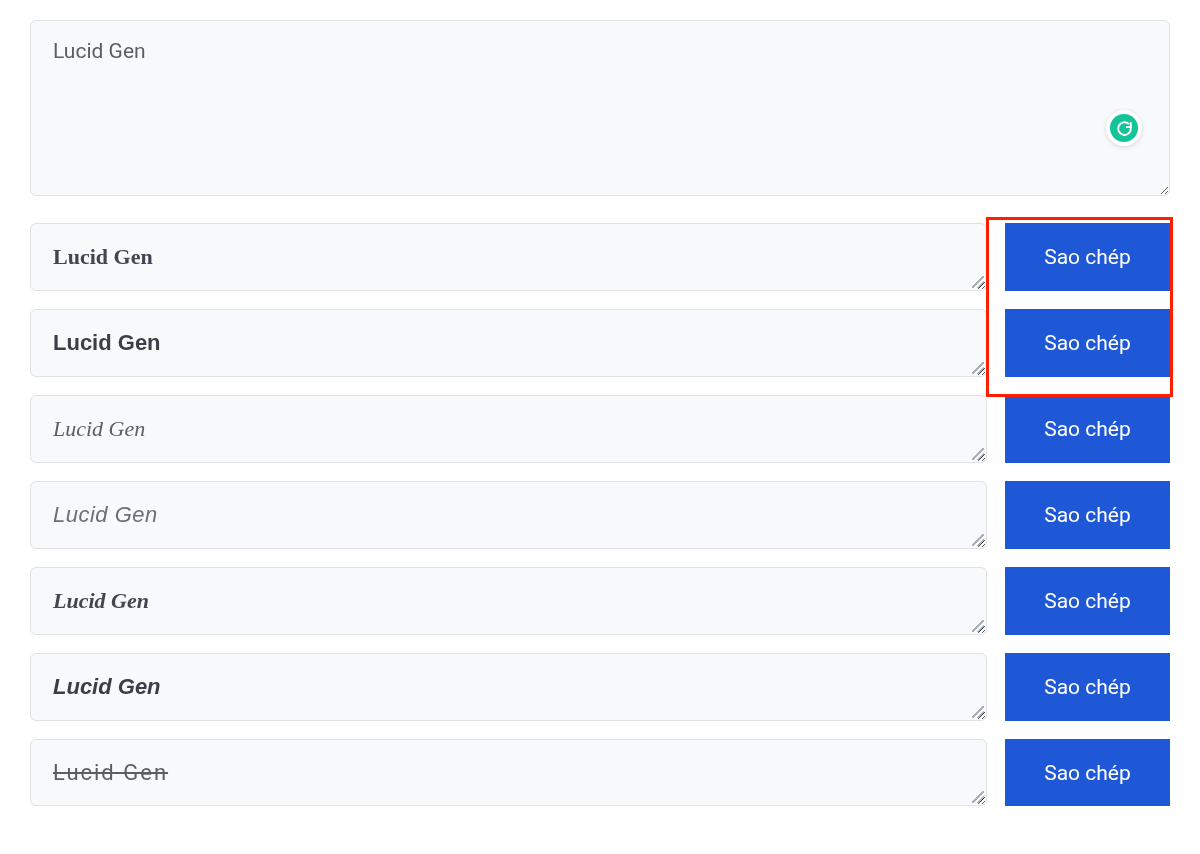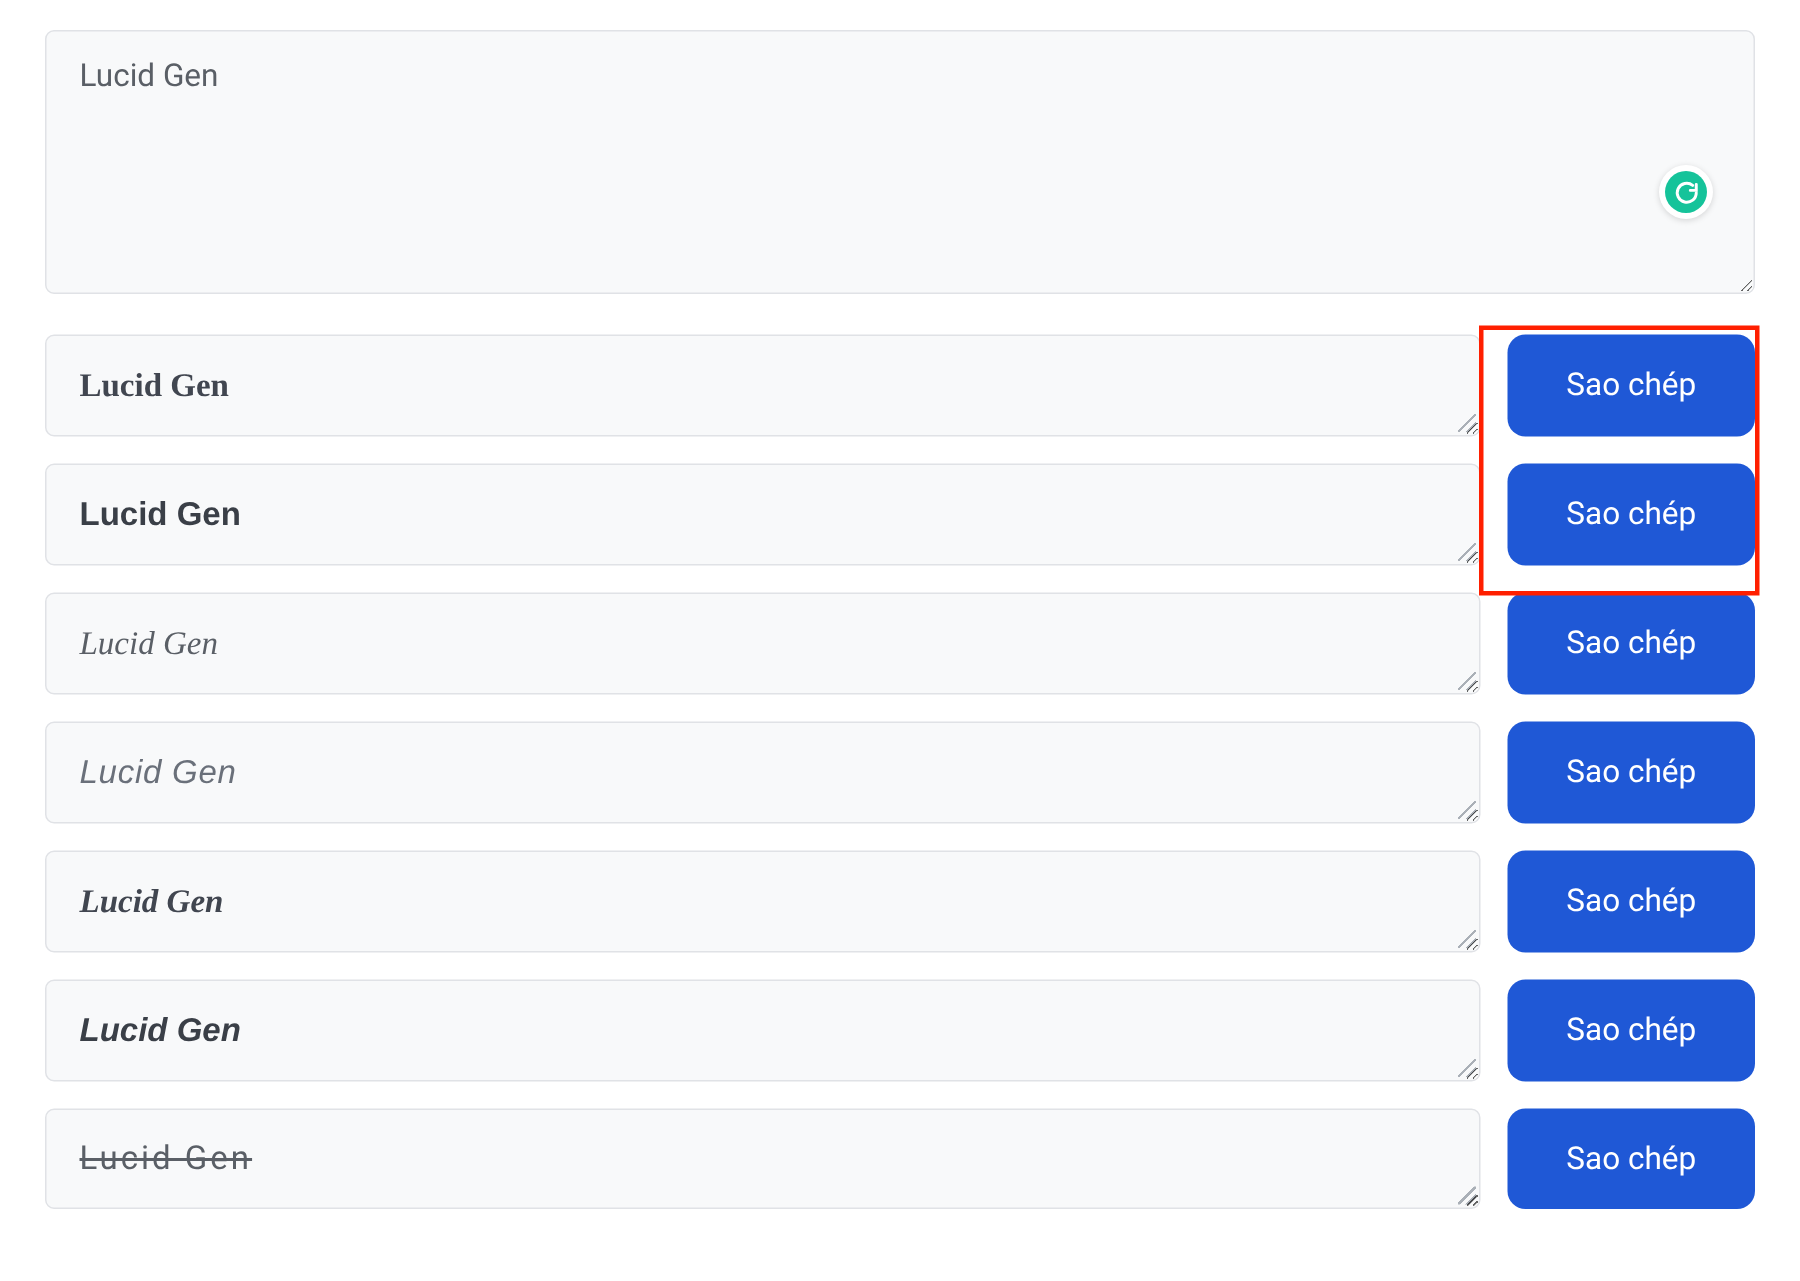--- a/index.html
+++ b/index.html
@@ -94,21 +94,21 @@
       width: 12px;
       height: 12px;
       background: linear-gradient(135deg, transparent 0%, transparent 45%, #aab0b7 45%, #aab0b7 55%, transparent 55%, transparent 70%, #aab0b7 70%, #aab0b7 80%, transparent 80%);
       pointer-events: none;
     }
     .copy-btn {
       width: 165px;
       background: #1f58d6;
       color: #ffffff;
       border: none;
-      border-radius: 12px;
+      border-radius: 0;
       font-size: 21px;
       cursor: pointer;
       padding: 0 18px;
       display: flex;
       align-items: center;
       justify-content: center;
       font-family: inherit;
     }
     .highlight-box {
       position: absolute;

